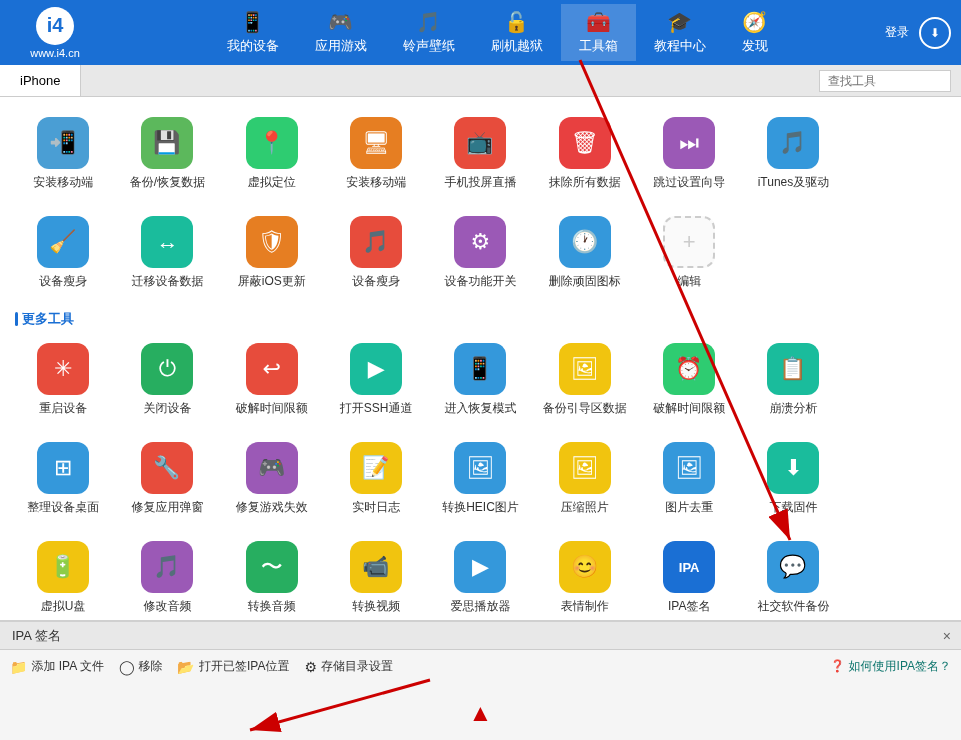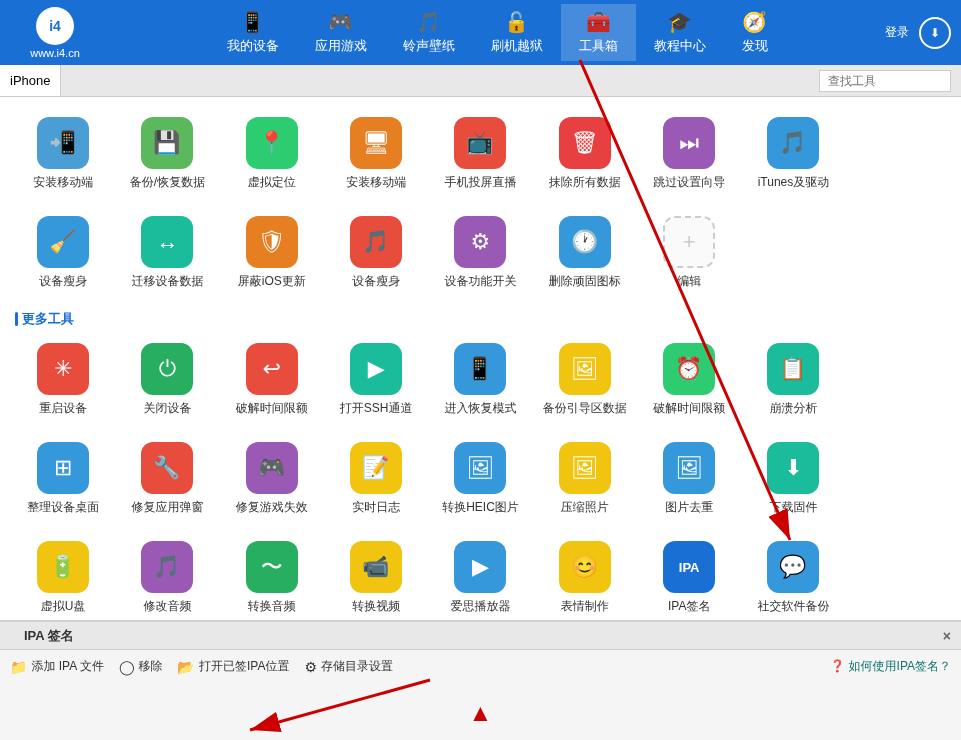--- a/index.html
+++ b/index.html
@@ -19,21 +19,21 @@
       flex-direction: column;
       align-items: center;
       width: 90px;
       margin-right: 10px;
     }
     .logo-circle {
       width: 38px; height: 38px;
       background: white;
       border-radius: 50%;
       display: flex; align-items: center; justify-content: center;
-      font-weight: bold; font-size: 14px; color: #1a6fd4;
+      font-weight: bold; font-size: 20px; color: #1a6fd4;
     }
     .logo-text { color: white; font-size: 11px; margin-top: 2px; }
 
     .nav-items { display: flex; align-items: center; flex: 1; justify-content: center; gap: 0; }
     .nav-item {
       display: flex; flex-direction: column; align-items: center;
       color: white; padding: 6px 18px; cursor: pointer;
       font-size: 13px; gap: 3px;
     }
     .nav-item.active { background: rgba(255,255,255,0.2); }
@@ -50,21 +50,21 @@
 
     
     .tab-bar {
       background: #e8e8e8;
       height: 32px;
       display: flex;
       align-items: center;
       border-bottom: 1px solid #ccc;
     }
     .tab-item {
-      padding: 6px 10px;
+      padding: 6px 20px;
       font-size: 13px;
       cursor: pointer;
       background: white;
       border-right: 1px solid #ccc;
       height: 100%;
       display: flex; align-items: center;
     }
     .search-box {
       margin-left: auto;
       margin-right: 10px;
@@ -140,22 +140,22 @@
       position: absolute;
       bottom: 0; left: 0;
       width: 100%; height: 120px;
       background: #f5f5f5;
       border-top: 2px solid #d0d0d0;
       z-index: 10;
     }
     .ipa-panel-title {
       background: #e8e8e8;
       height: 28px;
-      display: flex; align-items: center; padding: 0 24px;
-      font-size: 13px; font-weight: bold; color: #333;
+      display: flex; align-items: center; padding: 0 12px;
+      font-size: 13px; font-weight: normal; color: #333;
       border-bottom: 1px solid #ccc;
       position: relative;
     }
     .ipa-panel-close {
       position: absolute; right: 10px; top: 50%; transform: translateY(-50%);
       cursor: pointer; color: #666; font-size: 14px;
     }
     .ipa-panel-toolbar {
       display: flex; align-items: center; padding: 8px 10px; gap: 15px;
       font-size: 12px; color: #333;

